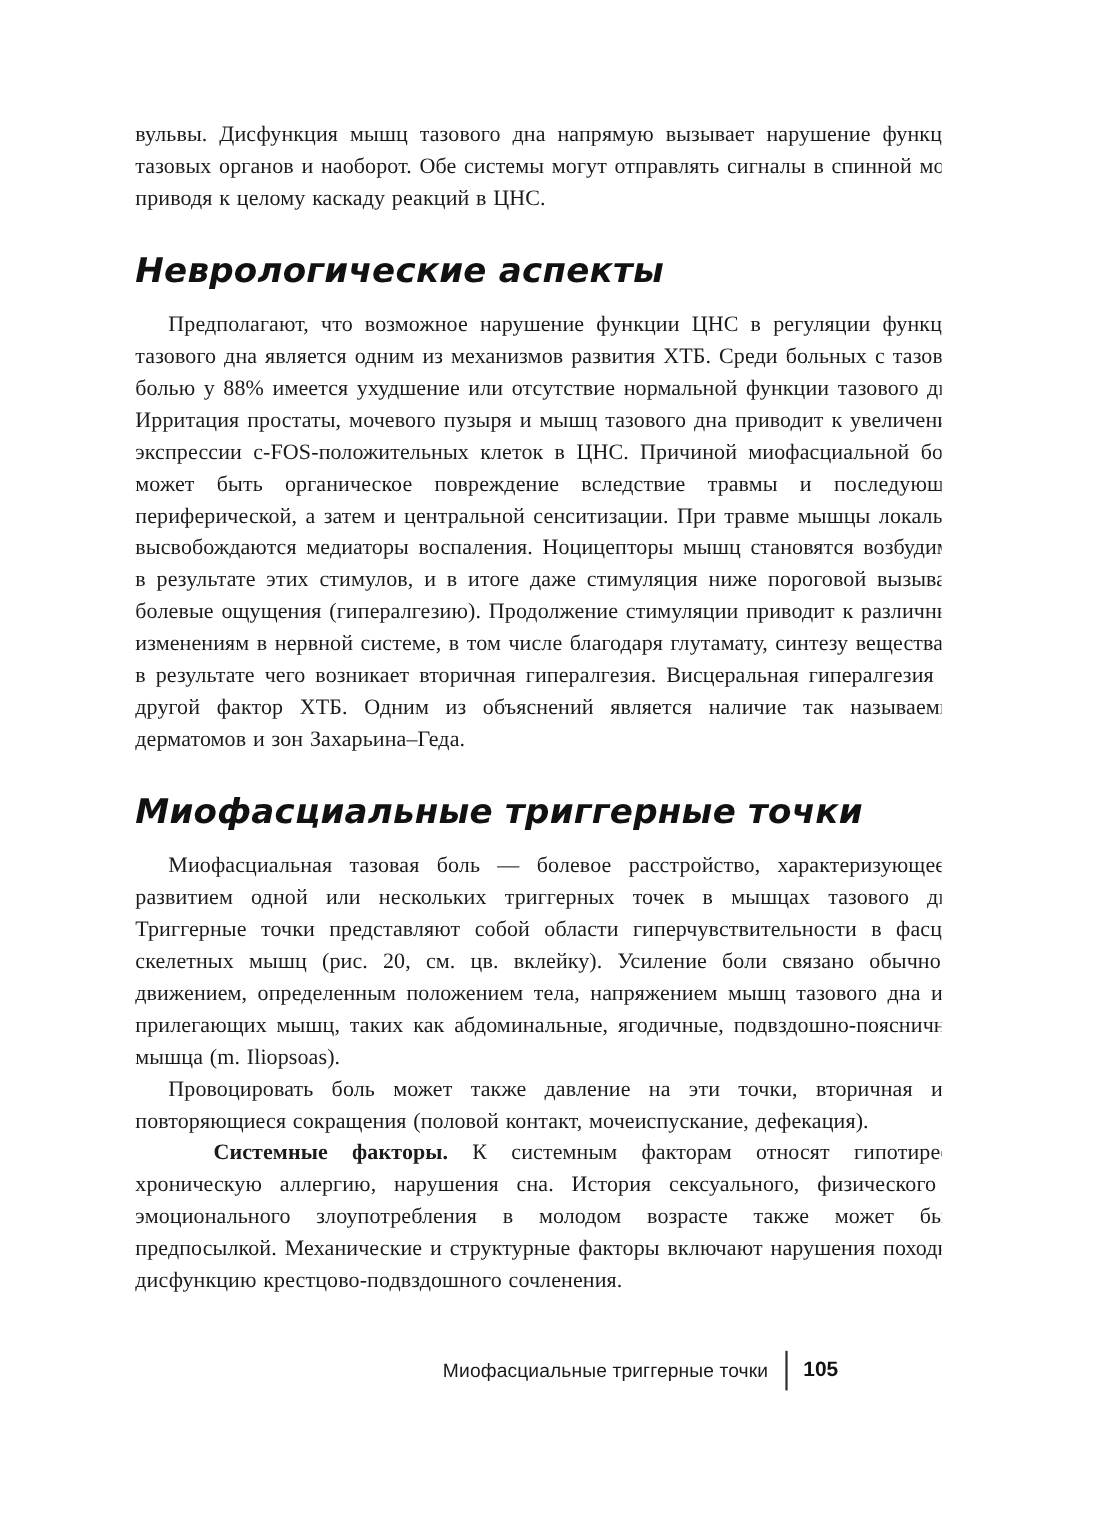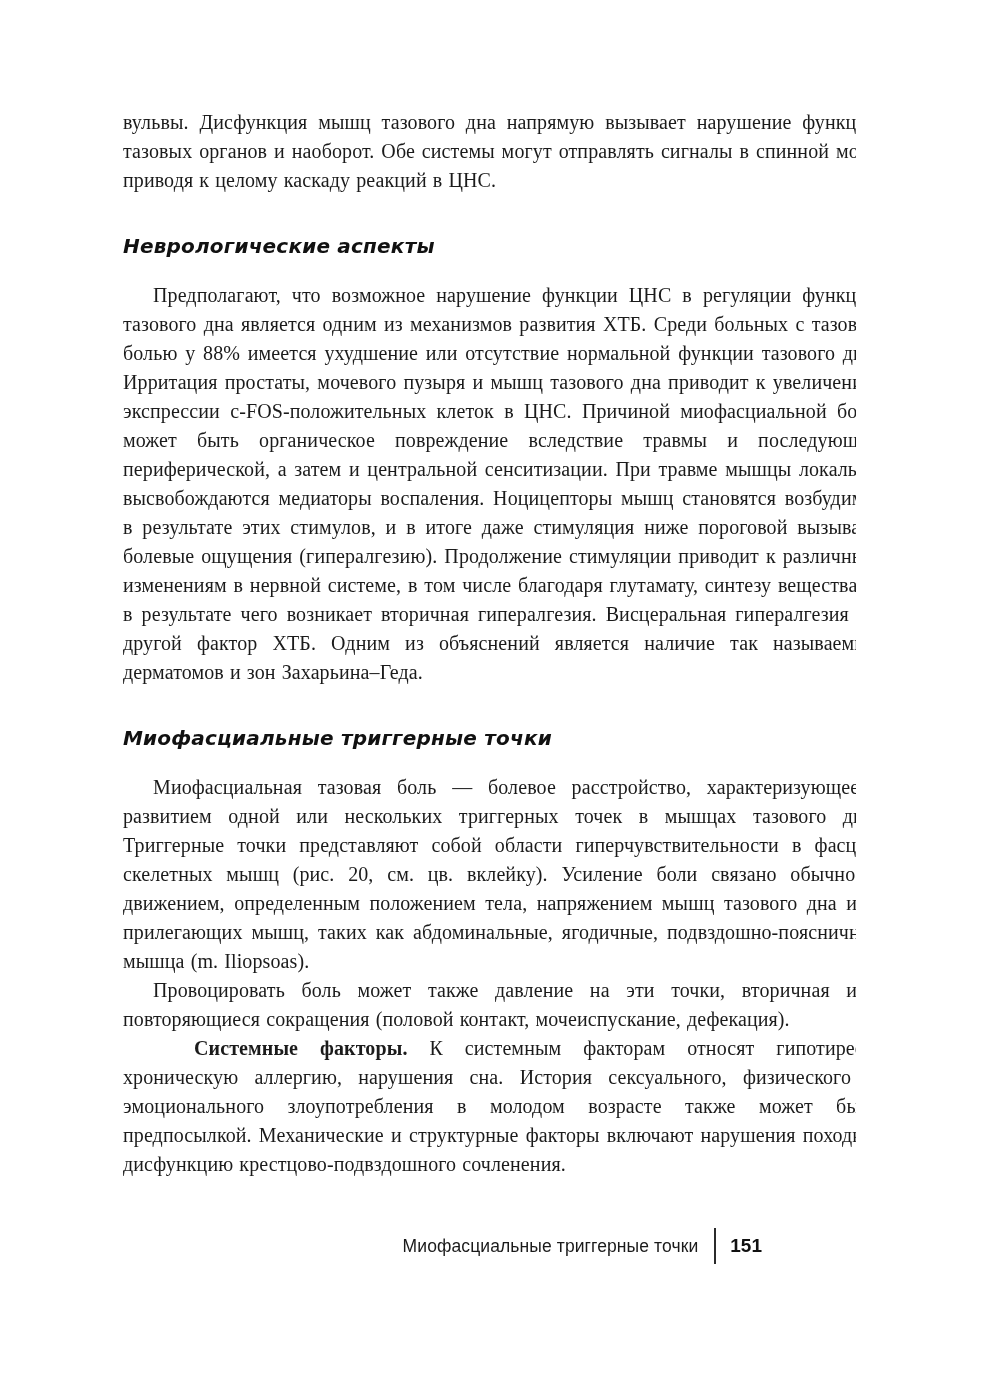--- a/index.html
+++ b/index.html
@@ -32,21 +32,21 @@
     word-spacing: 1px;
   }
   .body-par.indent {
     text-indent: 30px;
   }
   .section-heading {
     margin: 37px 0 21px 0;
     font-family: "DejaVu Sans", "Liberation Sans", sans-serif;
     font-style: italic;
     font-weight: 600;
-    font-size: 20px;
+    font-size: 31px;
     line-height: 28px;
     color: #111111;
     letter-spacing: 0.2px;
   }
   .latin-term {
   }
   .lead-bold {
     font-weight: bold;
     margin-left: 41px;
   }
@@ -95,16 +95,16 @@
 
     <p class="body-par indent">Провоцировать боль может также давление на эти точки, вторичная или повторяющиеся сокращения (половой контакт, мочеиспускание, дефекация).</p>
 
     <p class="body-par indent"><span class="lead-bold">Системные факторы.</span><span> К системным факторам относят гипотиреоз, хроническую аллергию, нарушения сна. История сексуального, физического и эмоционального злоупотребления в молодом возрасте также может быть предпосылкой. Механические и структурные факторы включают нарушения походки, дисфункцию крестцово-подвздошного сочленения.</span></p>
 
   </div>
 
   <div class="footer">
     <span class="running-title">Миофасциальные триггерные точки</span>
     <span class="footer-divider"></span>
-    <span class="page-number">151</span>
+    <span class="page-number">105</span>
   </div>
 
 </div>
 
 </body></html>

